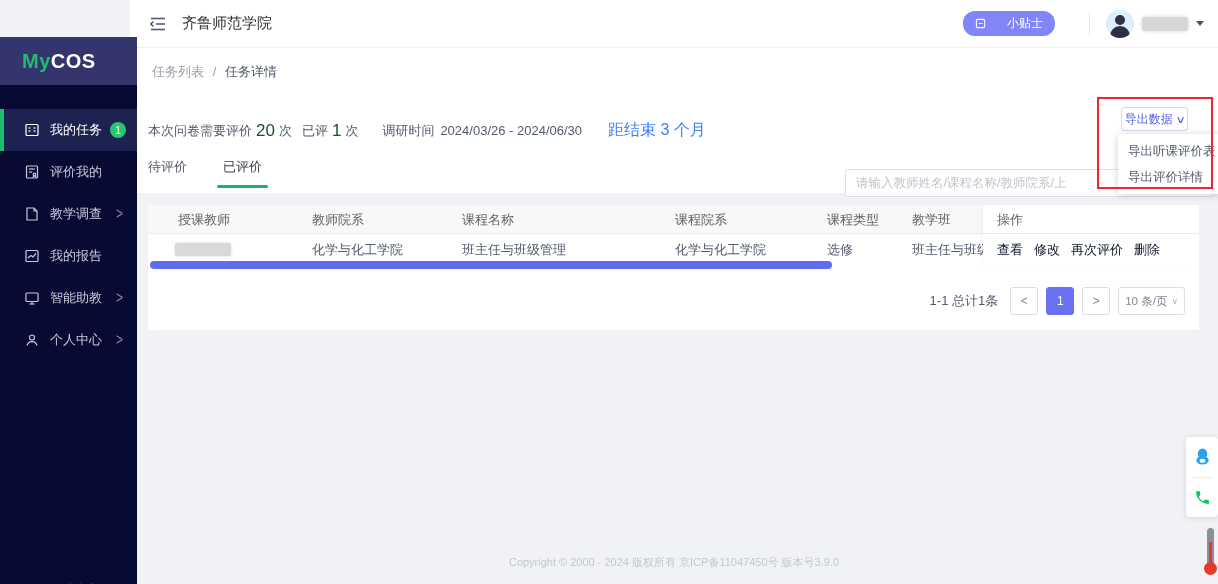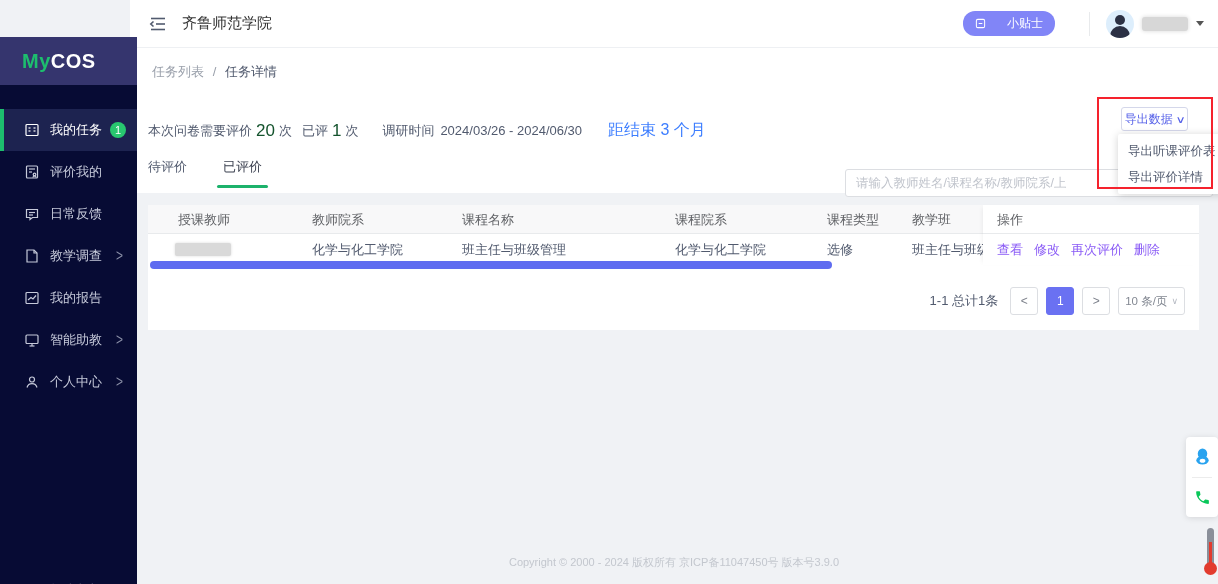--- a/index.html
+++ b/index.html
@@ -72,21 +72,21 @@
   .table-card { position:absolute; left:18px; top:205px; width:1051px; height:125px; background:#fff; }
   .thead { position:absolute; left:0; top:0; width:1051px; height:29px; background:#f8f8f9; border-bottom:1px solid #e8eaec; }
   .th { position:absolute; top:0; height:29px; line-height:29px; font-size:13px; color:#606266; white-space:nowrap; }
   .trow { position:absolute; left:0; top:29px; width:1051px; height:31px; background:#fff; }
   .td { position:absolute; top:0; height:31px; line-height:31px; font-size:13px; color:#515a6e; white-space:nowrap; overflow:hidden; }
   .cell-blur { position:absolute; left:27px; top:9px; width:56px; height:13px; background:#d9d9d9; border-radius:2px; box-shadow:0 0 3px #d9d9d9; }
   .ops-col { position:absolute; left:835px; top:0; width:216px; height:60px; background:#fff; box-shadow:-3px 0 5px -3px rgba(0,0,0,.08); }
   .ops-head { position:absolute; left:0; top:0; width:216px; height:29px; border-bottom:1px solid #e8eaec; background:#fff;
               line-height:29px; padding-left:14px; font-size:13px; color:#606266; }
   .ops-row { position:absolute; left:0; top:29px; width:216px; height:31px; display:flex; align-items:center; padding-left:14px; gap:11px; }
-  .op-link { font-size:13px; color:#8b5cf6; cursor:pointer; white-space:nowrap; }
+  .op-link { font-size:13px; color:#0f172a; cursor:pointer; white-space:nowrap; }
   .hscrollbar { position:absolute; left:2px; top:56px; width:682px; height:8px; background:#5f6cf0; border-radius:4px; cursor:grab; }
 
   .pagination { position:absolute; right:14px; top:82px; height:28px; display:flex; align-items:center; gap:8px;text-align:right; }
   .pg-summary { font-size:13px; color:#515a6e; margin-right:4px; }
   .pg-btn { width:28px; height:28px; border:1px solid #dcdee2; border-radius:3px; background:#fff; color:#7e828c;
             font-size:12px; display:flex; align-items:center; justify-content:center; cursor:pointer; }
   .pg-btn.page-active { background:#6a71f2; border-color:#6a71f2; color:#fff; }
   .pg-size { height:28px; border:1px solid #dcdee2; border-radius:3px; background:#fff; color:#838892; font-size:11.5px;
              display:flex; align-items:center; padding:0 6px; gap:4px; cursor:pointer; }
   .pg-size .sm-caret { font-size:9px; color:#b5b9c2; }
@@ -135,30 +135,20 @@
               <rect x="2.5" y="2" width="11" height="12" rx="1"></rect>
               <line x1="5" y1="5" x2="11" y2="5"></line>
               <line x1="5" y1="8" x2="8" y2="8"></line>
               <circle cx="10.5" cy="10.5" r="1.3"></circle>
               <path d="M8.8 13.5c.3-1 .9-1.5 1.7-1.5s1.4.5 1.7 1.5"></path>
             </svg>
         </span>
         <span>评价我的</span>
       </div>
 
-      <div class="menu-item">
-        <span class="mi-icon">
-          <svg viewBox="0 0 16 16" width="16" height="16" fill="none" stroke="currentColor" stroke-width="1.2">
-              <path d="M2.5 3.5h11v8h-5l-2.5 2v-2h-3.5z"></path>
-              <line x1="5" y1="6.5" x2="11" y2="6.5"></line>
-              <line x1="5" y1="9" x2="9" y2="9"></line>
-            </svg>
-        </span>
-        <span>日常反馈</span>
-      </div>
 
       <div class="menu-item">
         <span class="mi-icon">
           <svg viewBox="0 0 16 16" width="16" height="16" fill="none" stroke="currentColor" stroke-width="1.2">
               <path d="M3 2h7l3 3v9H3z"></path>
               <path d="M10 2v3h3"></path>
             </svg>
         </span>
         <span>教学调查</span>
         <span class="mi-arrow">&gt;</span>

